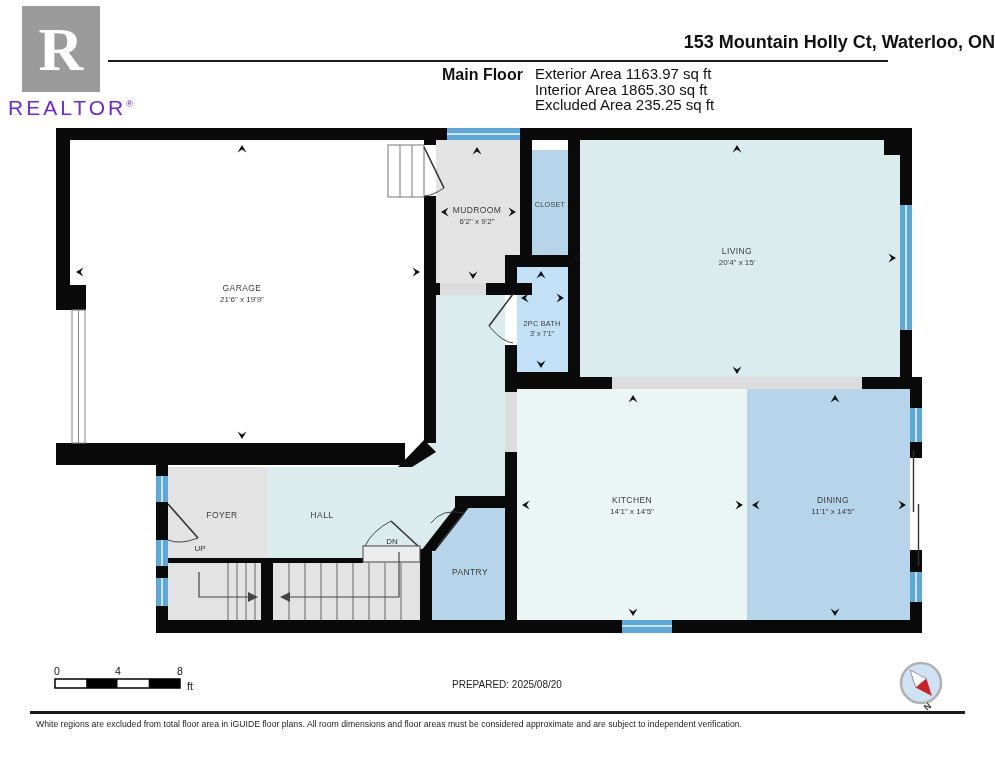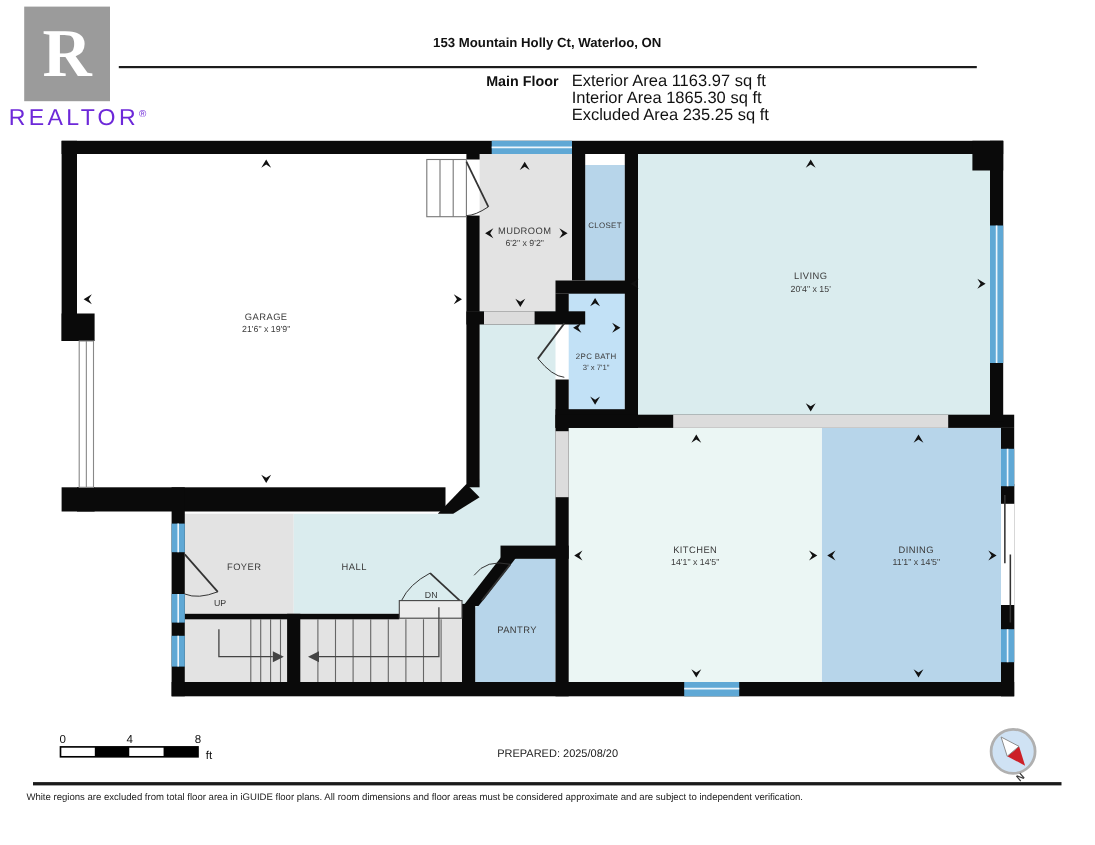--- a/index.html
+++ b/index.html
@@ -6,28 +6,28 @@
   body{width:995px;height:768px;position:relative;overflow:hidden;
        font-family:"Liberation Sans",sans-serif;color:#111;}
   .abs{position:absolute;}
   
   .logo-box{left:22px;top:6px;width:78px;height:86px;background:#9b9b9b;
             display:flex;align-items:center;justify-content:center;}
   .logo-r{font-family:"Liberation Serif",serif;font-weight:bold;font-size:62px;
           color:#fff;line-height:1;}
   .logo-word{left:8px;top:96px;font-size:21px;letter-spacing:3px;color:#6d28d9;}
   .logo-word sup{font-size:9px;}
-  .title{left:0;right:0;top:32px;text-align:center;font-size:12px;font-weight:bold;}
+  .title{left:0;right:0;top:32px;text-align:right;font-size:18px;font-weight:bold;}
   .title-rule{left:108px;top:60px;width:780px;height:0;border-top:2px solid #1c1c1c;}
   .stats-wrap{left:442px;top:66px;display:flex;gap:12px;align-items:flex-start;}
-  .stats-label{font-size:13px;font-weight:bold;white-space:nowrap;}
+  .stats-label{font-size:16px;font-weight:bold;white-space:nowrap;}
   .stats-lines{font-size:15px;line-height:15.5px;white-space:nowrap;}
   
   .footer-rule{left:30px;top:711px;width:935px;height:3px;background:#1a1a1a;}
-  .disclaimer{left:24px;top:719px;font-size:8.7px;color:#222;}
+  .disclaimer{left:36px;top:719px;font-size:8.7px;color:#222;}
   .license{left:8px;top:780px;font-size:18px;color:#701a75;}
   svg text{font-family:"Liberation Sans",sans-serif;fill:#3b3b3b;}
   svg .room-name{font-size:8.5px;letter-spacing:.4px;}
   svg .room-dims{font-size:8px;}
   svg .room-name-sm{font-size:7.2px;letter-spacing:.3px;}
   svg .room-dims-sm{font-size:7px;}
   svg .tick{font-size:10.5px;fill:#111;}
   svg .prepared{font-size:10px;fill:#222;}
   svg .updn{font-size:8px;fill:#333;}
 </style>

